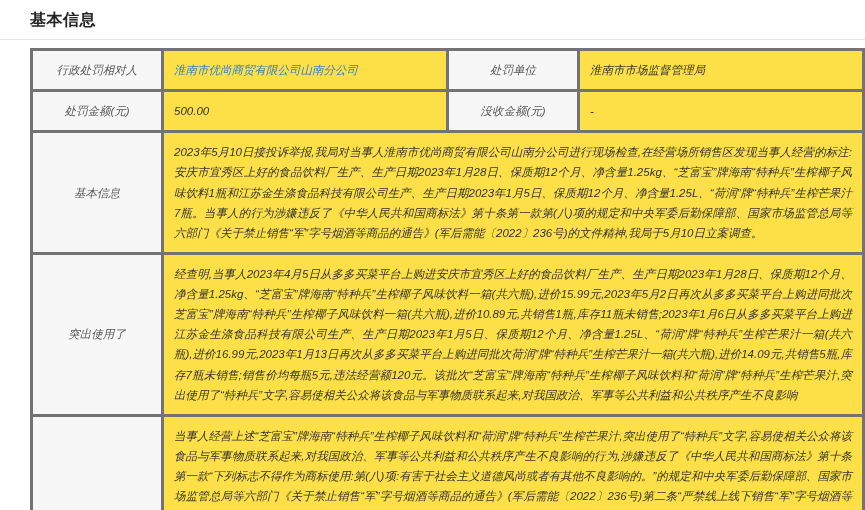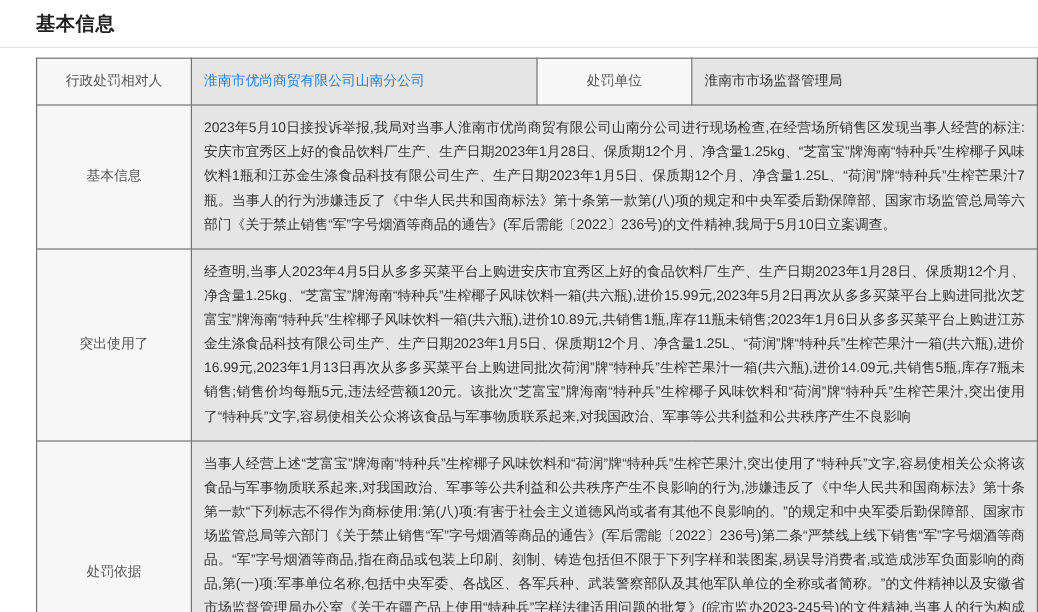--- a/index.html
+++ b/index.html
@@ -30,35 +30,36 @@
   }
   table.info {
     border-collapse: collapse;
     width: 835px;
     margin-left: 30px;
     table-layout: fixed;
     font-size: 11.5px;
     color: #333333;
   }
   table.info td {
-    border: 1px solid #737373;
+    border: 3px solid #737373;
     padding: 9px 10px;
     vertical-align: middle;
     line-height: 1.75;
     word-break: break-all;
+    font-style: italic;
   }
   td.label {
     background: #f7f7f7;
     color: #555555;
     width: 108px;
     text-align: center;
     vertical-align: middle;
   }
   td.value {
-    background: #e5e5e5;
+    background: #fde047;
     color: #333333;
   }
   td.value.top {
     vertical-align: top;
   }
   .link {
     color: #2d7fd3;
     text-decoration: none;
     cursor: pointer;
   }
@@ -79,20 +80,26 @@
     <tbody>
       <tr>
         <td class="label">行政处罚相对人</td>
         <td class="value">
           <span class="link">淮南市优尚商贸有限公司山南分公司</span>
         </td>
         <td class="label">处罚单位</td>
         <td class="value">淮南市市场监督管理局</td>
       </tr>
       <tr>
+        <td class="label">处罚金额(元)</td>
+        <td class="value">500.00</td>
+        <td class="label">没收金额(元)</td>
+        <td class="value">-</td>
+      </tr>
+      <tr>
         <td class="label">基本信息</td>
         <td class="value top para" colspan="3">2023年5月10日接投诉举报,我局对当事人淮南市优尚商贸有限公司山南分公司进行现场检查,在经营场所销售区发现当事人经营的标注:安庆市宜秀区上好的食品饮料厂生产、生产日期2023年1月28日、保质期12个月、净含量1.25kg、“芝富宝”牌海南“特种兵”生榨椰子风味饮料1瓶和江苏金生涤食品科技有限公司生产、生产日期2023年1月5日、保质期12个月、净含量1.25L、“荷润”牌“特种兵”生榨芒果汁7瓶。当事人的行为涉嫌违反了《中华人民共和国商标法》第十条第一款第(八)项的规定和中央军委后勤保障部、国家市场监管总局等六部门《关于禁止销售“军”字号烟酒等商品的通告》(军后需能〔2022〕236号)的文件精神,我局于5月10日立案调查。</td>
       </tr>
       <tr>
         <td class="label">突出使用了</td>
         <td class="value top para" colspan="3">经查明,当事人2023年4月5日从多多买菜平台上购进安庆市宜秀区上好的食品饮料厂生产、生产日期2023年1月28日、保质期12个月、净含量1.25kg、“芝富宝”牌海南“特种兵”生榨椰子风味饮料一箱(共六瓶),进价15.99元,2023年5月2日再次从多多买菜平台上购进同批次芝富宝”牌海南“特种兵”生榨椰子风味饮料一箱(共六瓶),进价10.89元,共销售1瓶,库存11瓶未销售;2023年1月6日从多多买菜平台上购进江苏金生涤食品科技有限公司生产、生产日期2023年1月5日、保质期12个月、净含量1.25L、“荷润”牌“特种兵”生榨芒果汁一箱(共六瓶),进价16.99元,2023年1月13日再次从多多买菜平台上购进同批次荷润”牌“特种兵”生榨芒果汁一箱(共六瓶),进价14.09元,共销售5瓶,库存7瓶未销售;销售价均每瓶5元,违法经营额120元。该批次“芝富宝”牌海南“特种兵”生榨椰子风味饮料和“荷润”牌“特种兵”生榨芒果汁,突出使用了“特种兵”文字,容易使相关公众将该食品与军事物质联系起来,对我国政治、军事等公共利益和公共秩序产生不良影响</td>
       </tr>
       <tr>
         <td class="label">处罚依据</td>
         <td class="value top para" colspan="3">当事人经营上述“芝富宝”牌海南“特种兵”生榨椰子风味饮料和“荷润”牌“特种兵”生榨芒果汁,突出使用了“特种兵”文字,容易使相关公众将该食品与军事物质联系起来,对我国政治、军事等公共利益和公共秩序产生不良影响的行为,涉嫌违反了《中华人民共和国商标法》第十条第一款“下列标志不得作为商标使用:第(八)项:有害于社会主义道德风尚或者有其他不良影响的。”的规定和中央军委后勤保障部、国家市场监管总局等六部门《关于禁止销售“军”字号烟酒等商品的通告》(军后需能〔2022〕236号)第二条“严禁线上线下销售“军”字号烟酒等商品。“军”字号烟酒等商品,指在商品或包装上印刷、刻制、铸造包括但不限于下列字样和装图案,易误导消费者,或造成涉军负面影响的商品,第(一)项:军事单位名称,包括中央军委、各战区、各军兵种、武装警察部队及其他军队单位的全称或者简称。”的文件精神以及安徽省市场监督管理局办公室《关于在疆产品上使用“特种兵”字样法律适用问题的批复》(皖市监办2023-245号)的文件精神,当事人的行为构成《中华人民共和国商标法》第十条所指当事人经营的商品标识有害于社会主义道德风尚或者有其他不良影响的情形。当事人经营的“芝富宝”牌海南“特种兵”生榨椰子风味饮料和“荷润”牌“特种兵”生榨芒果汁,突出使用了“特种兵”文字的行为,涉嫌违反了《中华人民共和国商标法》第十条第一款第(八)项的规定,在案件</td>

